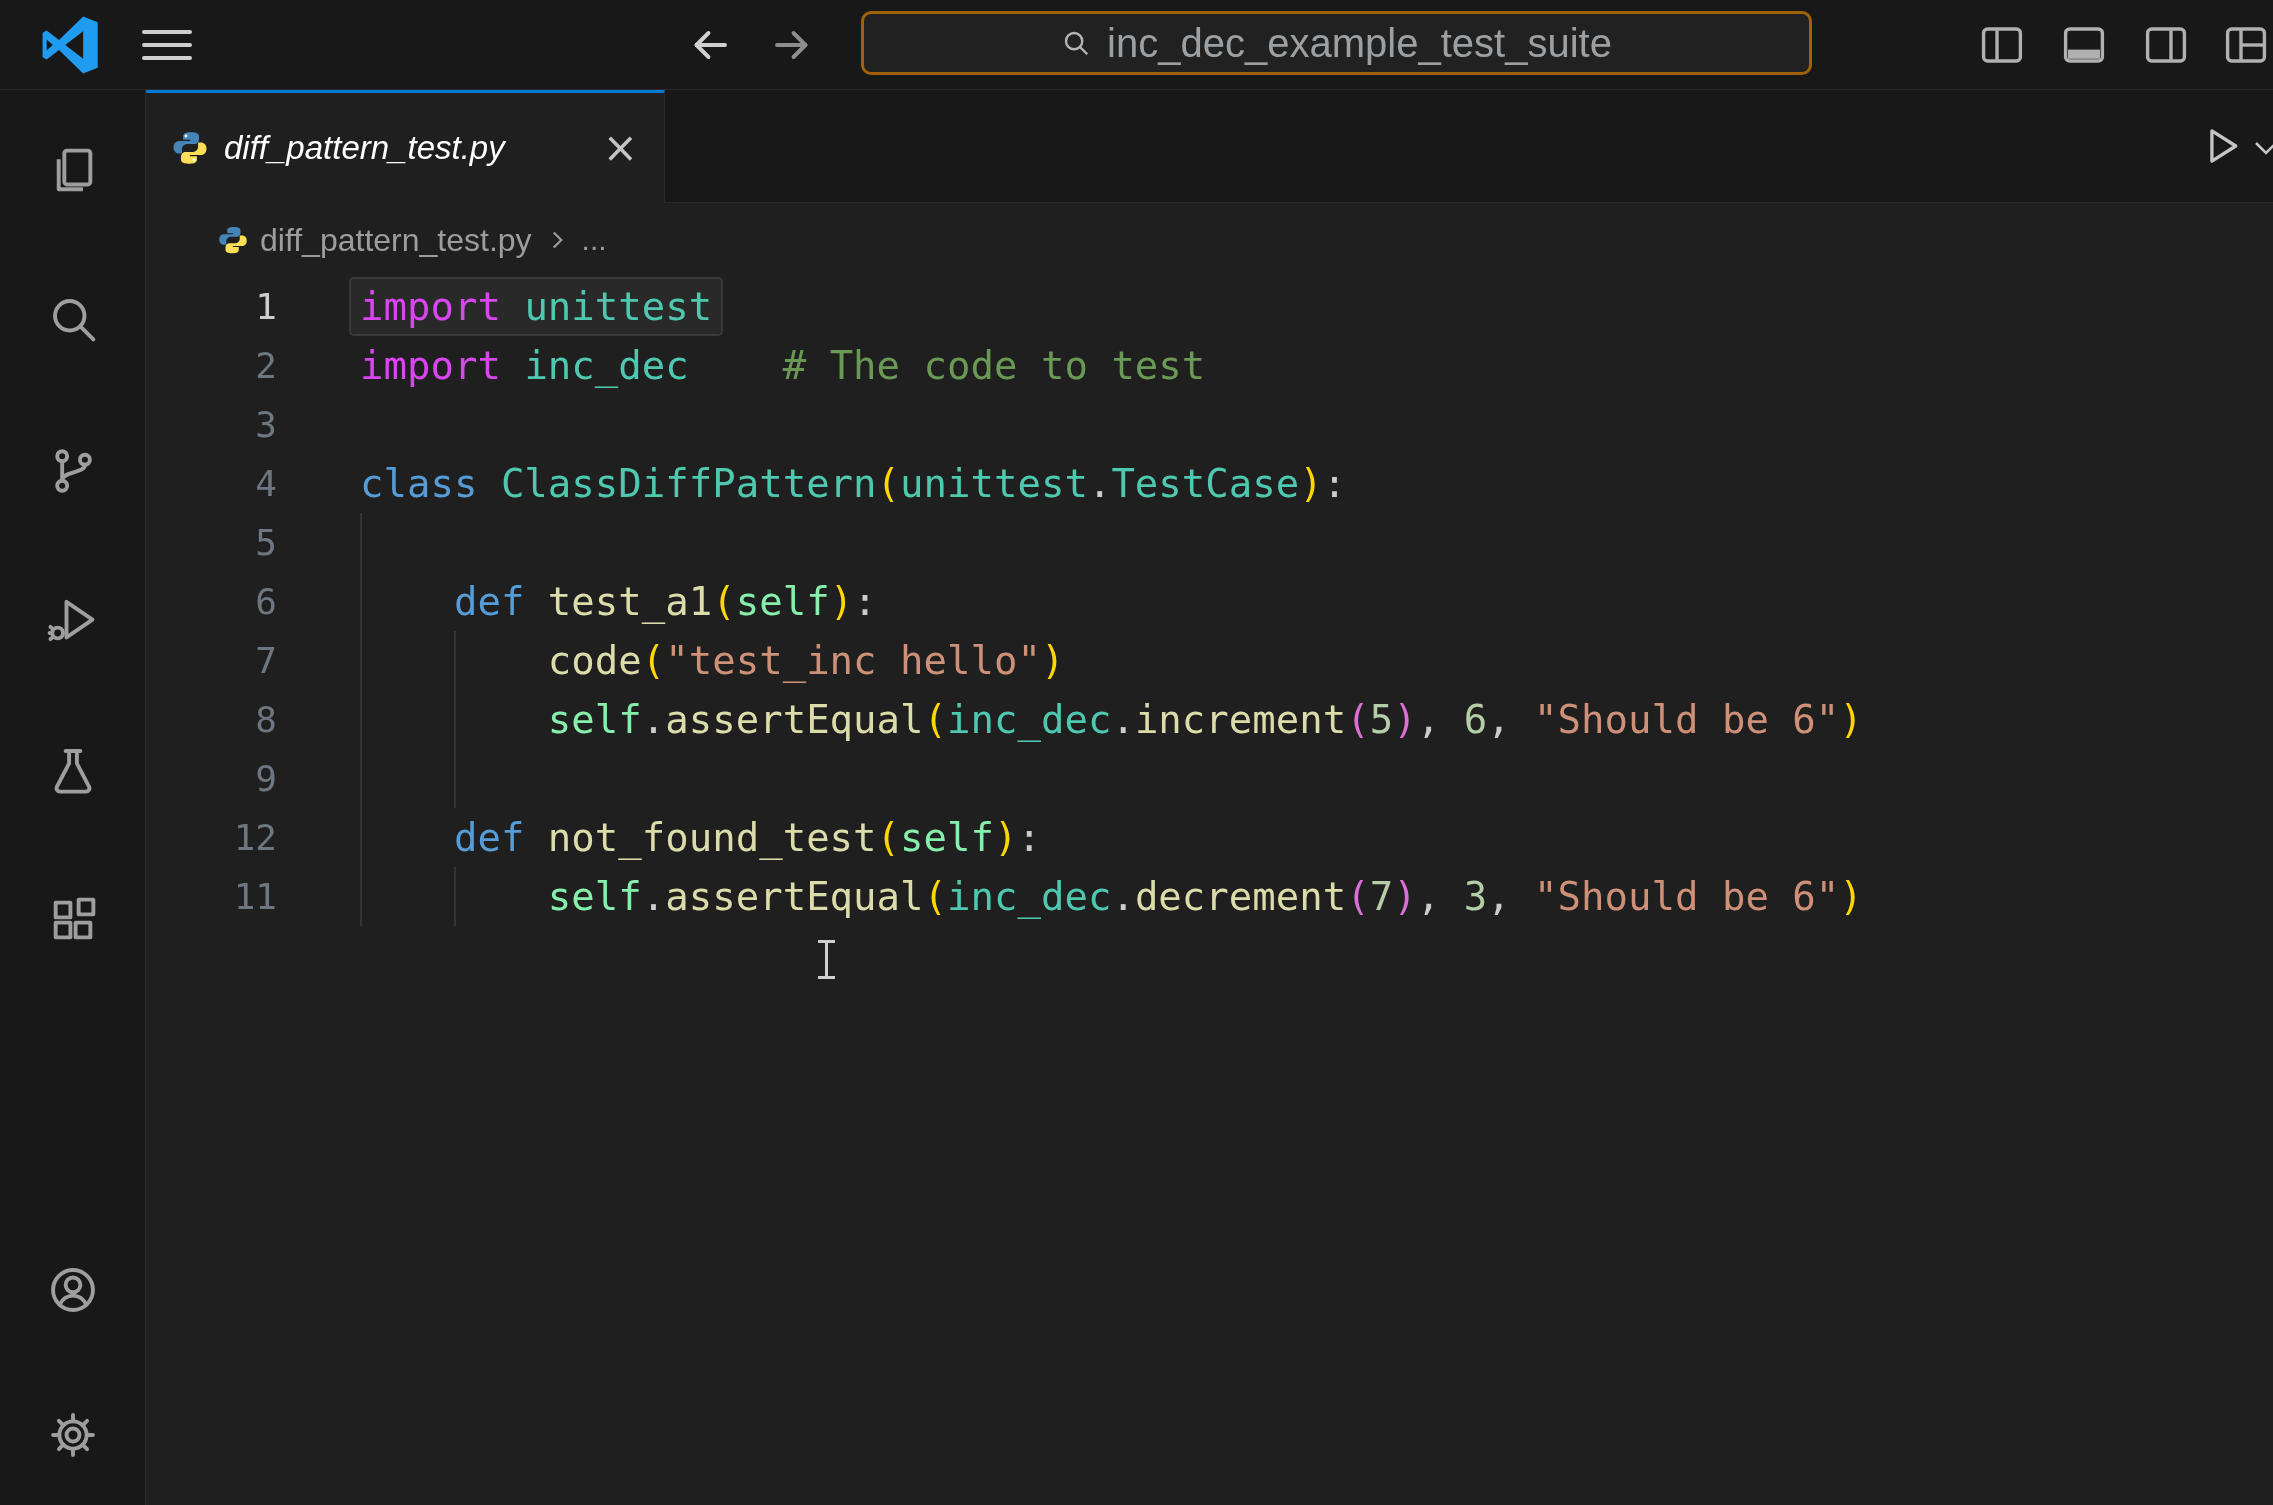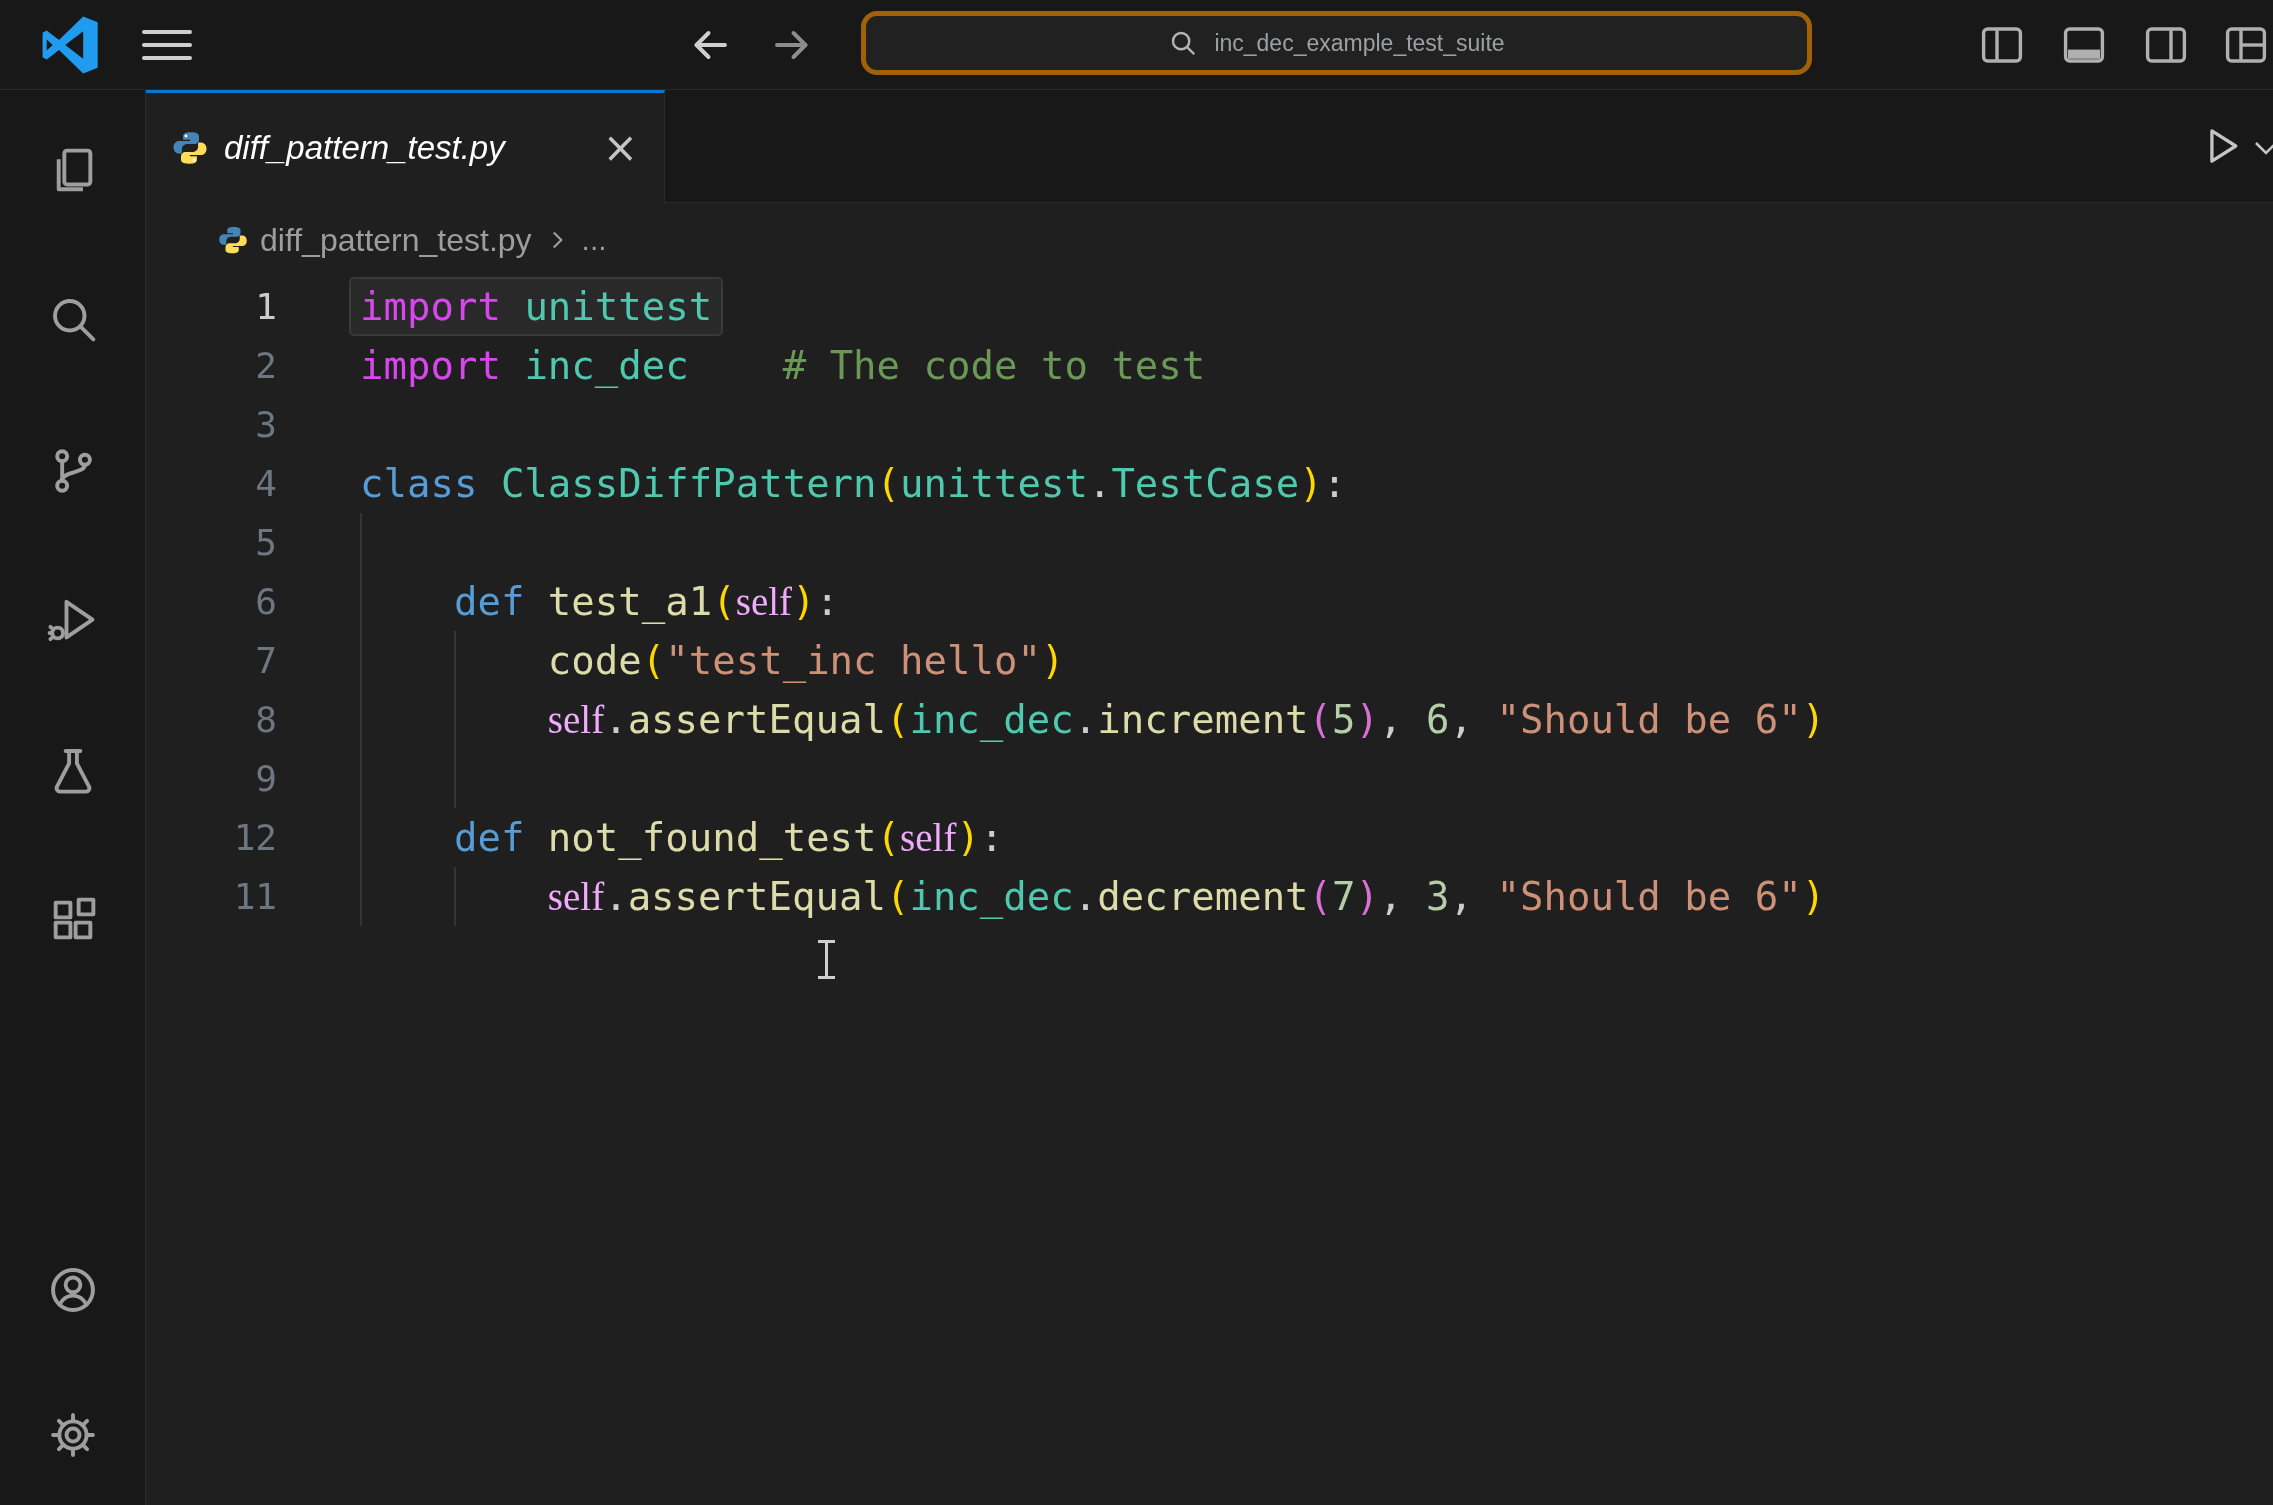--- a/index.html
+++ b/index.html
@@ -18,23 +18,23 @@
     background: #181818; border-bottom: 1px solid #2b2b2b;
   }
   .vscode-logo { position: absolute; left: 42px; top: 16px; width: 58px; height: 58px; }
   .menu-btn { position: absolute; left: 142px; top: 30px; width: 50px; height: 32px; cursor: pointer; }
   .menu-btn span { display: block; height: 4px; margin-bottom: 9px; background: #cfcfcf; border-radius: 2px; }
   .nav-arrow { position: absolute; top: 21px; width: 48px; height: 48px; }
   .nav-back { left: 686px; }
   .nav-fwd  { left: 768px; }
   .command-center {
     position: absolute; left: 861px; top: 11px; width: 951px; height: 64px;
-    background: #212121; border: 5px solid #a16207; border-radius: 16px;
+    background: #212121; border: 3px solid #a16207; border-radius: 10px;
     display: flex; align-items: center; justify-content: center; gap: 16px;
-    color: #9da0a2; font-size: 23px; cursor: pointer;
+    color: #9da0a2; font-size: 40px; cursor: pointer;
   }
   .layout-controls { position: absolute; right: 0; top: 0; height: 90px; }
   .layout-btn { position: absolute; top: 21px; width: 48px; height: 48px; cursor: pointer; }
 
   
   .activitybar {
     position: absolute; left: 0; top: 90px; bottom: 0; width: 146px;
     background: #181818; border-right: 1px solid #2b2b2b;
   }
   .act-btn { position: absolute; left: 47px; width: 52px; height: 52px; cursor: pointer; }
@@ -89,21 +89,21 @@
   .tok-p2   { color: #DA70D6; }
 
   
   .mouse-cursor { position: absolute; left: 816px; top: 938px; width: 22px; height: 42px; }
   .mouse-cursor .stem { position: absolute; left: 9px; top: 3px; width: 3px; height: 36px; background: #cfcfcf; }
   .mouse-cursor .cap  { position: absolute; left: 2px; width: 17px; height: 3px; background: #cfcfcf; }
   .mouse-cursor .cap.top { top: 2px; } .mouse-cursor .cap.bot { bottom: 1px; }
 
   svg { display: block; }
 </style>
-<style>.tok-kw{color:#d946ef;}.tok-kw2{color:#569CD6;}.tok-type{color:#4EC9B0;}.tok-fn{color:#DCDCAA;}.tok-self{color:#f0abfc;font-family:Liberation Serif, serif;}.tok-str{color:#CE9178;}.tok-num{color:#B5CEA8;}.tok-com{color:#6A9955;}.tok-def{color:#CCCCCC;}.tok-p1{color:#FFD700;}.tok-p2{color:#DA70D6;}</style></head>
+<style>.tok-kw{color:#d946ef;}.tok-kw2{color:#569CD6;}.tok-type{color:#4EC9B0;}.tok-fn{color:#DCDCAA;}.tok-self{color:#86efac;}.tok-str{color:#CE9178;}.tok-num{color:#B5CEA8;}.tok-com{color:#6A9955;}.tok-def{color:#CCCCCC;}.tok-p1{color:#FFD700;}.tok-p2{color:#DA70D6;}</style></head>
 <body style="--accent: #0078d4;">
 
 <div class="titlebar">
   <svg class="vscode-logo" viewBox="0 0 100 100">
     <path fill="#1f9cf0" fill-rule="evenodd" d="M71 99.3 L96 89.1 V10.9 L71 0.7 L29.3 41.3 L8.1 24.9 L1 28.8 V71.2 L8.1 75.1 L29.3 58.7 Z M71 26.1 L40 50 L71 73.9 Z M8.1 40.7 L18.5 50 L8.1 59.3 Z"></path>
   </svg>
   <div class="menu-btn">
     <span></span>
       <span></span>
       <span></span>

